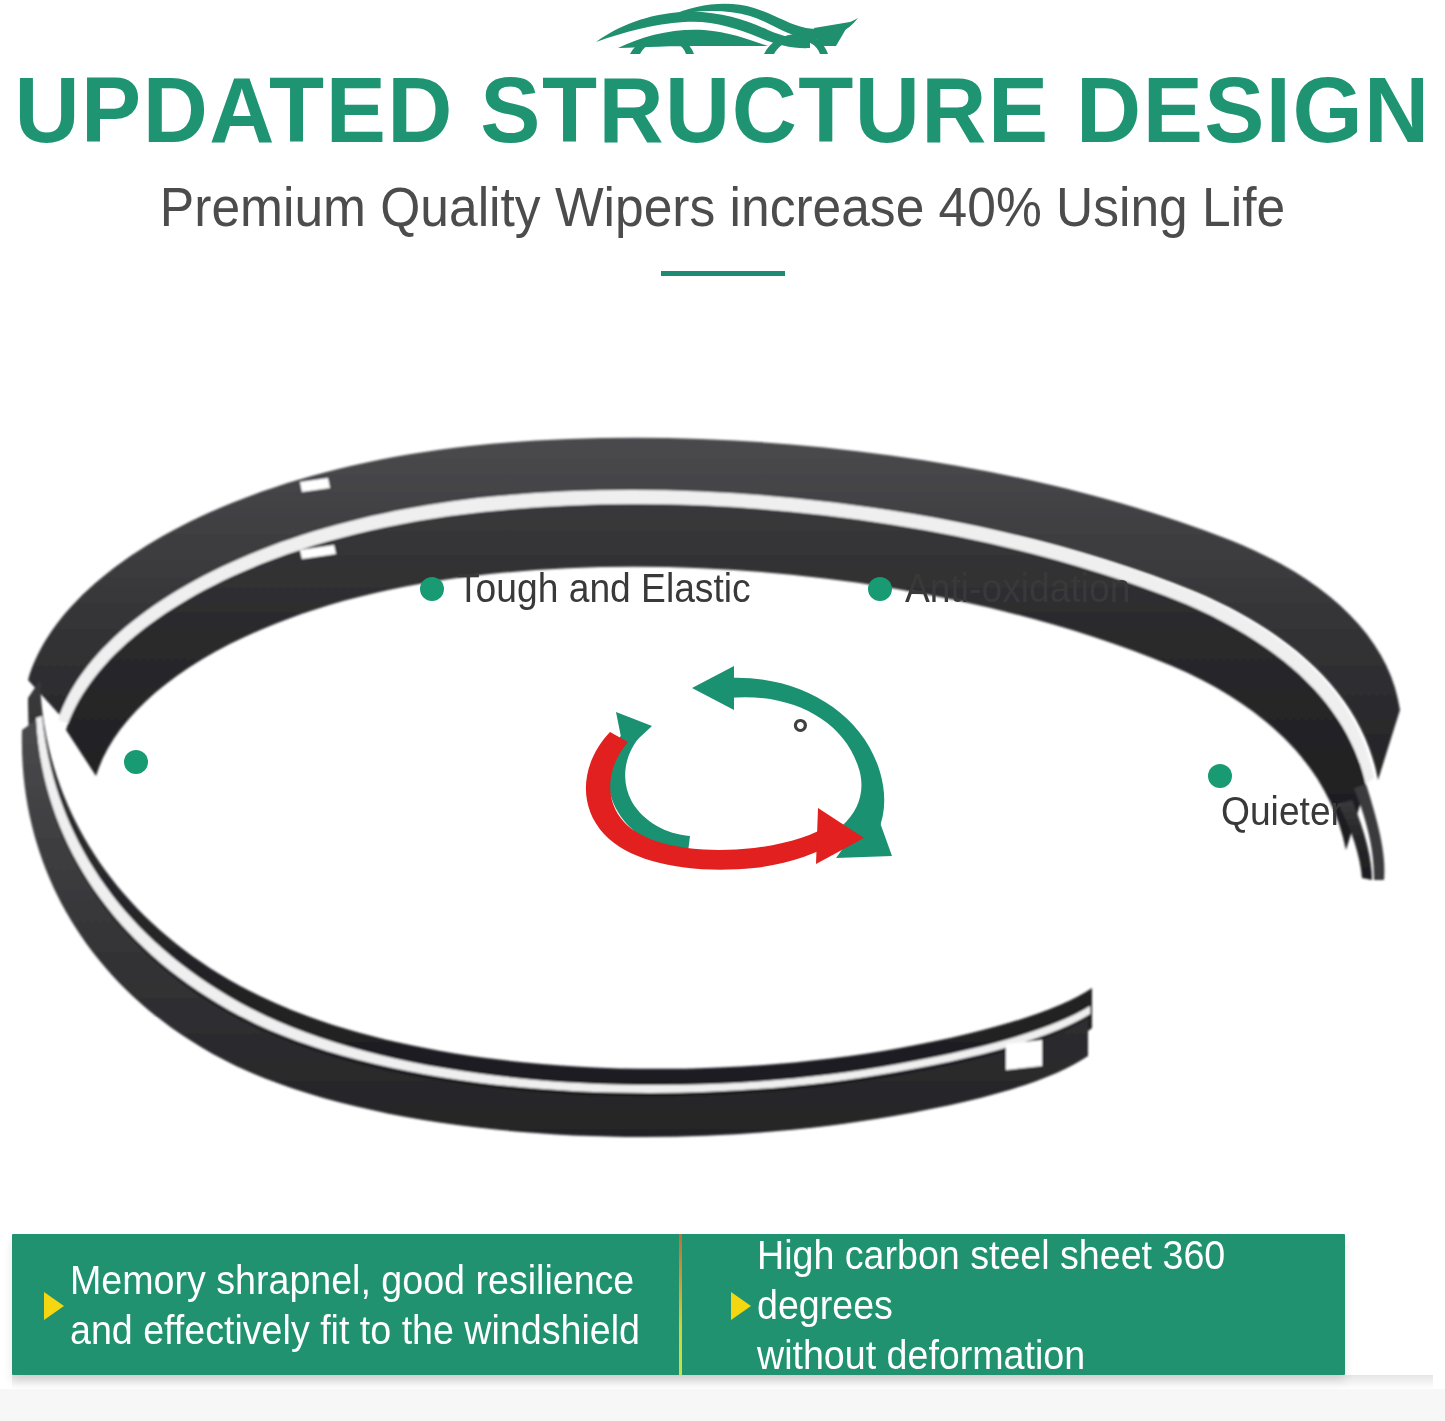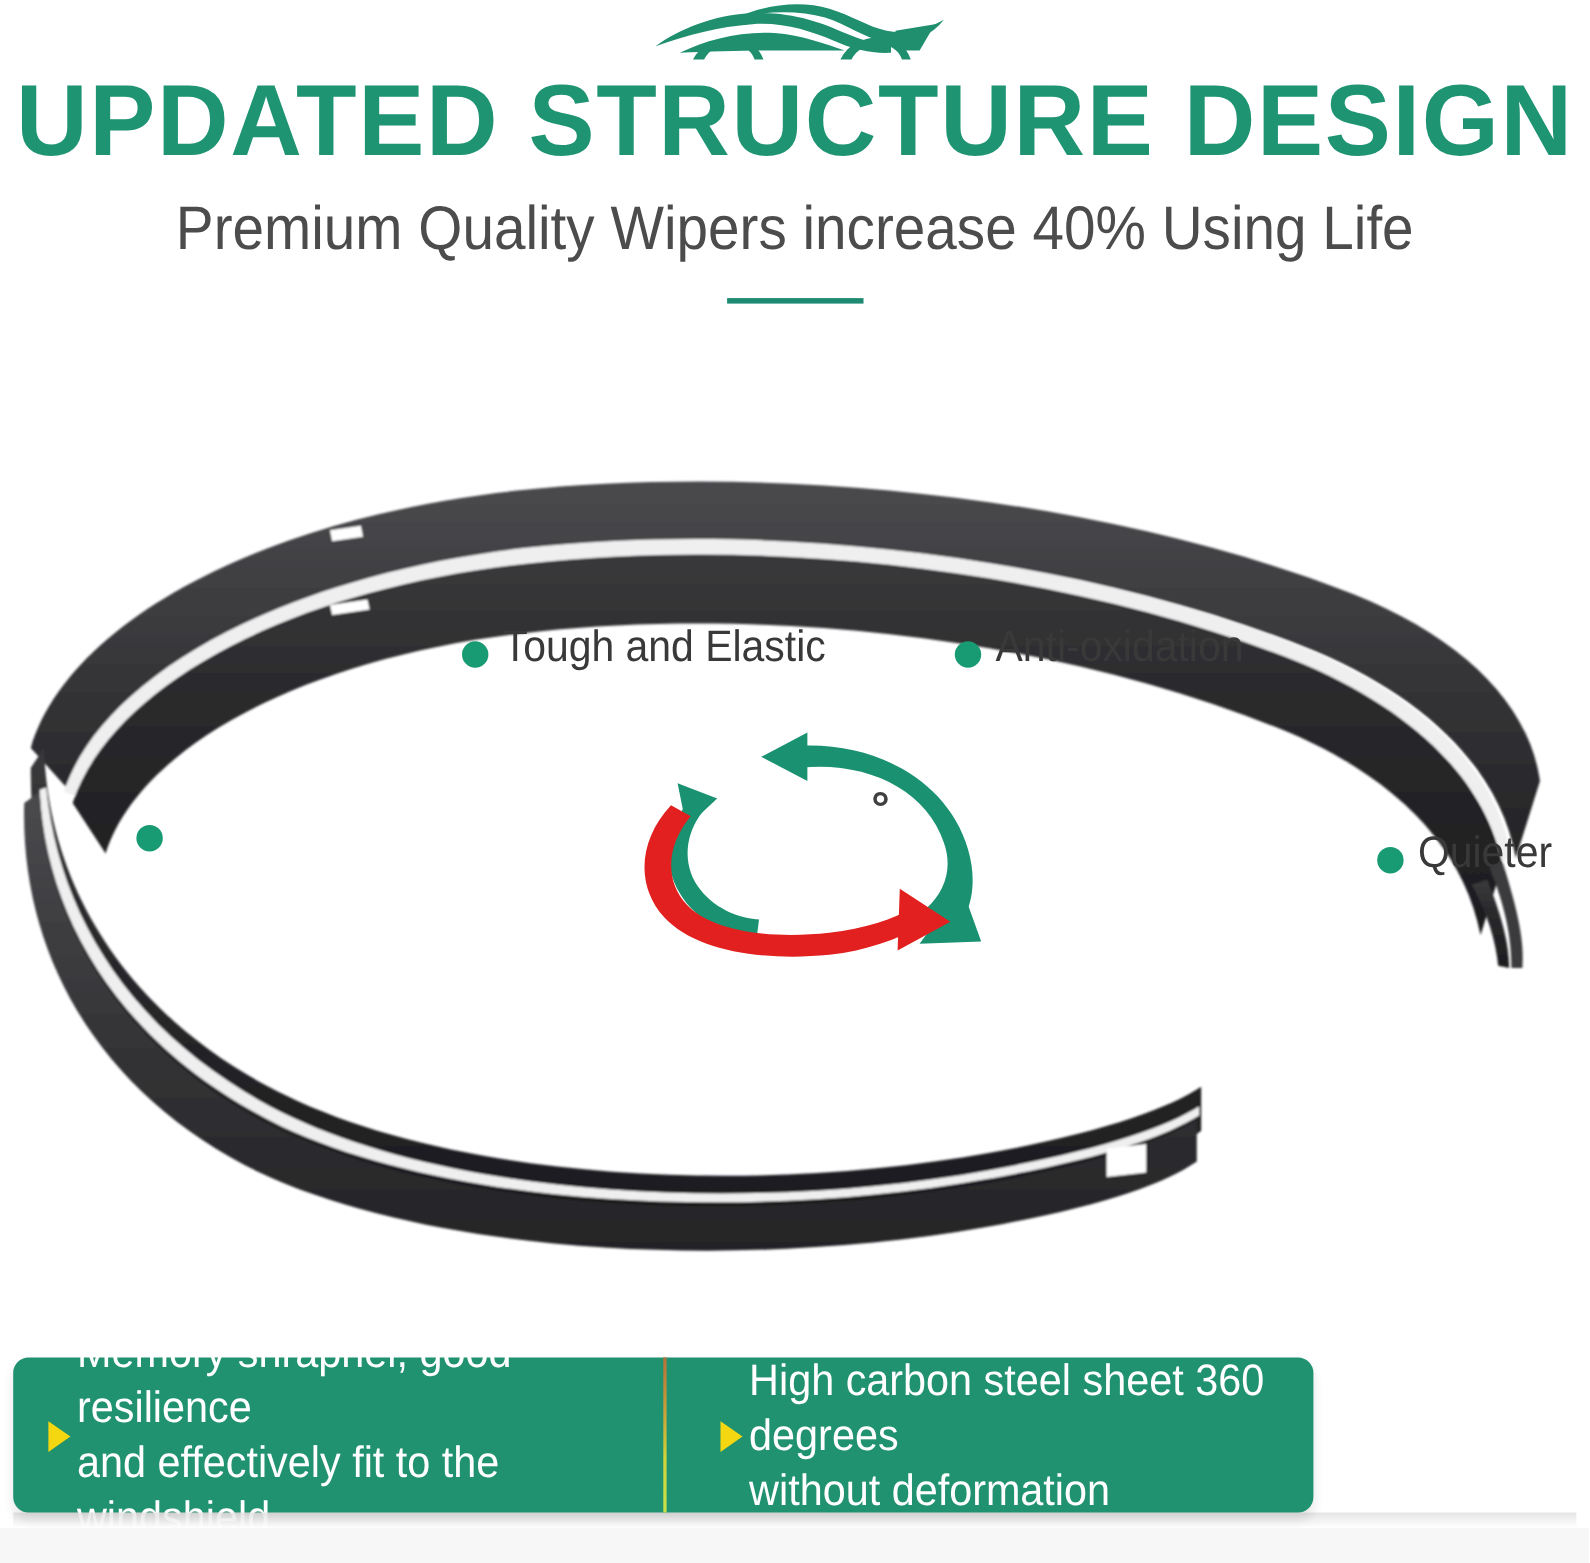--- a/index.html
+++ b/index.html
@@ -71,21 +71,21 @@
     top: 380px;
     width: 1445px;
     height: 790px;
   }
   #blade-svg { display:block; }
 
   
   .feature {
     position: absolute;
     display: flex;
-    align-items: center;
+    align-items: flex-start;
     white-space: nowrap;
   }
   .feature .dot {
     width: 24px;
     height: 24px;
     border-radius: 50%;
     background: #189b72;
     flex: 0 0 auto;
     margin-top: 12px;
   }
@@ -95,21 +95,21 @@
     font-family: "Liberation Sans Narrow", "Liberation Sans", sans-serif;
     font-size: 40px;
     line-height: 47px;
     font-weight: 400;
     transform: scaleX(0.93);
     transform-origin: left center;
   }
   #feat-tough    { left: 420px; top: 565px; }
   #feat-anti-ox  { left: 868px; top: 565px; }
   #feat-strength { left: 124px; top: 738px; }
-  #feat-quiet    { left: 1252px; top: 752px; }
+  #feat-quiet    { left: 1208px; top: 752px; flex-direction: column; }
 
   
   #badge-360 {
     position: absolute;
     left: 574px;
     top: 660px;
     width: 340px;
     height: 210px;
   }
   #badge-360 .badge-text {
@@ -132,24 +132,24 @@
     font-weight: 700;
     font-size: 42px;
     line-height: 42px;
   }
 
   
   #bottom-banner {
     position: absolute;
     left: 12px;
     top: 1234px;
-    width: 1182px;
+    width: 1333px;
     height: 141px;
     background: #20926f;
-    border-radius: 14px;
+    border-radius: 1px;
     display: flex;
     box-shadow: 0 6px 10px rgba(0,0,0,0.10);
   }
   .banner-col {
     position: relative;
     flex: 1 1 50%;
     display: flex;
     align-items: center;
     padding-left: 32px;
     box-sizing: border-box;

